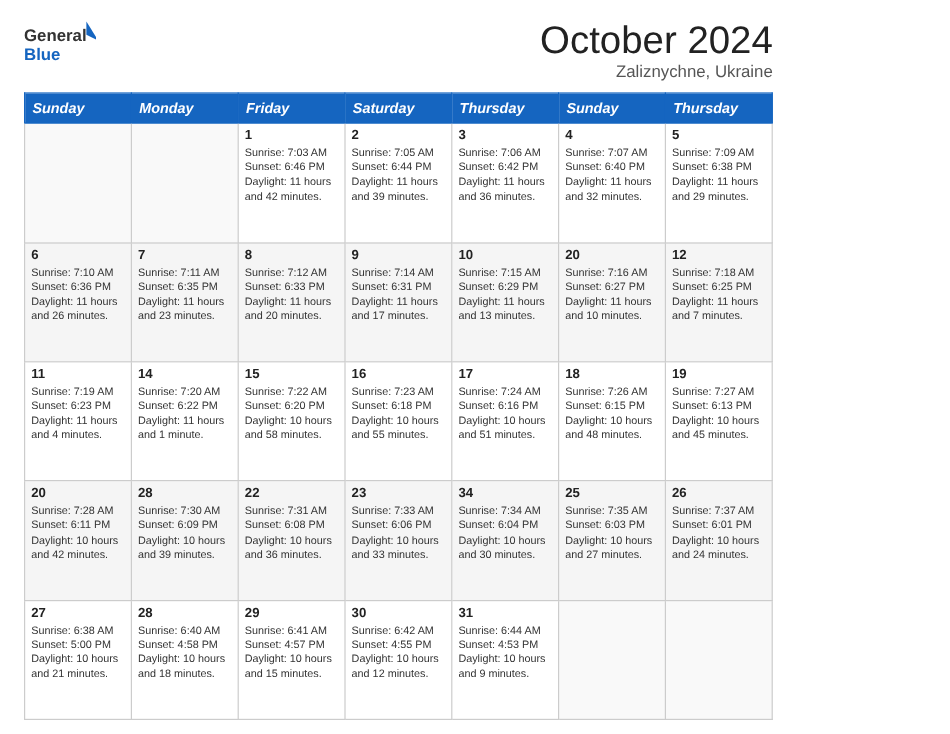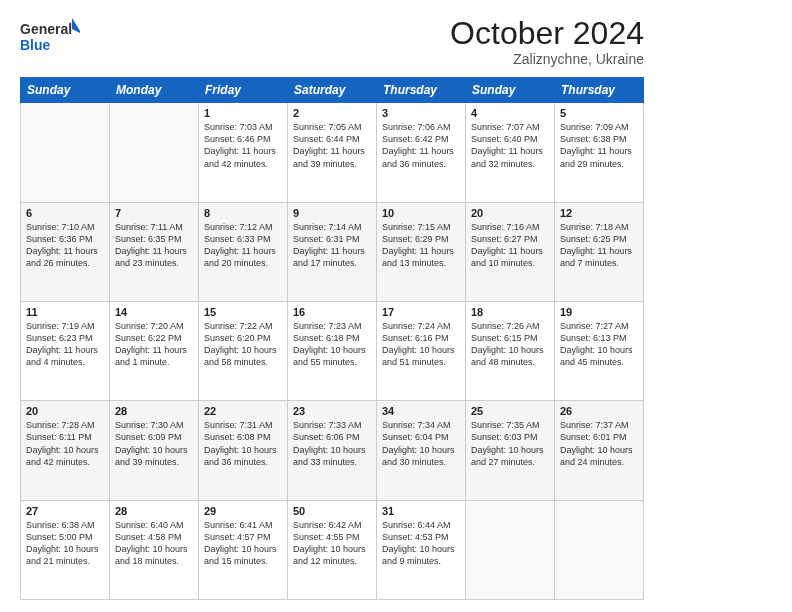--- a/index.html
+++ b/index.html
@@ -150,20 +150,20 @@
           <td><span class="day-num">22</span><span class="day-info">Sunrise: 7:31 AM<br>Sunset: 6:08 PM<br>Daylight: 10 hours and 36 minutes.</span></td>
           <td><span class="day-num">23</span><span class="day-info">Sunrise: 7:33 AM<br>Sunset: 6:06 PM<br>Daylight: 10 hours and 33 minutes.</span></td>
           <td><span class="day-num">34</span><span class="day-info">Sunrise: 7:34 AM<br>Sunset: 6:04 PM<br>Daylight: 10 hours and 30 minutes.</span></td>
           <td><span class="day-num">25</span><span class="day-info">Sunrise: 7:35 AM<br>Sunset: 6:03 PM<br>Daylight: 10 hours and 27 minutes.</span></td>
           <td><span class="day-num">26</span><span class="day-info">Sunrise: 7:37 AM<br>Sunset: 6:01 PM<br>Daylight: 10 hours and 24 minutes.</span></td>
         </tr>
         <tr>
           <td><span class="day-num">27</span><span class="day-info">Sunrise: 6:38 AM<br>Sunset: 5:00 PM<br>Daylight: 10 hours and 21 minutes.</span></td>
           <td><span class="day-num">28</span><span class="day-info">Sunrise: 6:40 AM<br>Sunset: 4:58 PM<br>Daylight: 10 hours and 18 minutes.</span></td>
           <td><span class="day-num">29</span><span class="day-info">Sunrise: 6:41 AM<br>Sunset: 4:57 PM<br>Daylight: 10 hours and 15 minutes.</span></td>
-          <td><span class="day-num">50</span><span class="day-info">Sunrise: 6:42 AM<br>Sunset: 4:55 PM<br>Daylight: 10 hours and 12 minutes.</span></td>
+          <td><span class="day-num">30</span><span class="day-info">Sunrise: 6:42 AM<br>Sunset: 4:55 PM<br>Daylight: 10 hours and 12 minutes.</span></td>
           <td><span class="day-num">31</span><span class="day-info">Sunrise: 6:44 AM<br>Sunset: 4:53 PM<br>Daylight: 10 hours and 9 minutes.</span></td>
           <td class="empty-cell" style="background: rgb(249, 249, 249);"></td>
           <td class="empty-cell" style="background: rgb(249, 249, 249);"></td>
         </tr>
       </tbody>
   </table>
 </div>
 
 </body></html>

